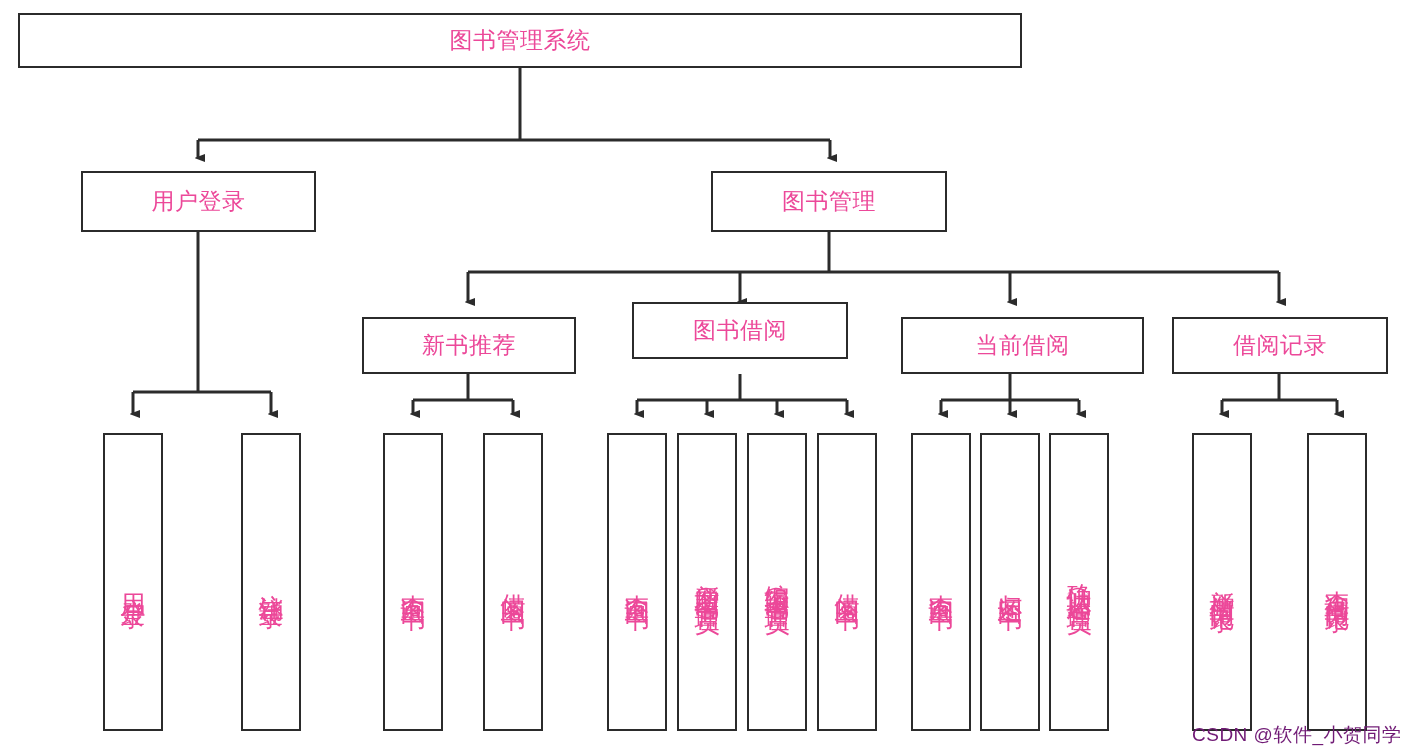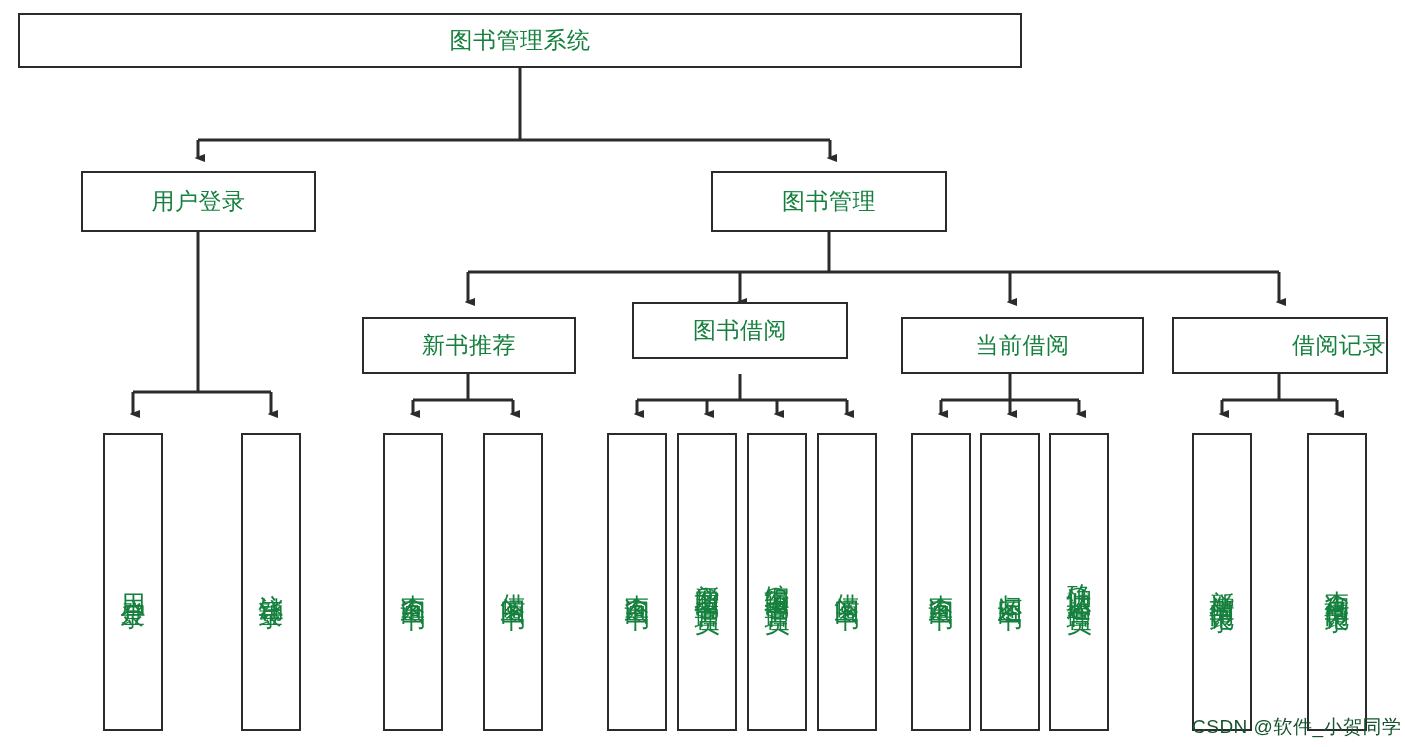--- a/index.html
+++ b/index.html
@@ -31,21 +31,21 @@
     position: absolute;
     box-sizing: border-box;
     border: 2px solid #2b2b2b;
     background: #ffffff;
     display: flex;
     align-items: center;
     justify-content: center;
     overflow: hidden;
   }
   .node .label {
-    color: #15803d;
+    color: #ec4899;
     text-align: center;
     line-height: 1.18;
     white-space: pre;
   }
   .node.horiz .label {
     font-size: 23px;
     letter-spacing: 0.5px;
   }
   .node.vert {
     align-items: center;
@@ -53,25 +53,26 @@
   }
   .node.vert .label {
     writing-mode: vertical-rl;
     text-orientation: upright;
     font-size: 25px;
     letter-spacing: 4px;
     line-height: 1;
   }
   .watermark {
     position: absolute;
-    color: #14532d;
+    color: #701a75;
     font-size: 19px;
     white-space: nowrap;
     letter-spacing: 0.5px;
     user-select: none;
+    margin-top: 8px;
   }
 </style>
 </head>
 <body>
 
 <div id="diagram-root">
 
   <svg class="edges" viewBox="0 0 1405 747" xmlns="http://www.w3.org/2000/svg">
     <defs>
       <marker id="arrow" markerWidth="10" markerHeight="10" refX="4" refY="7" orient="auto" markerUnits="userSpaceOnUse">
@@ -135,21 +136,21 @@
 
   <div class="node horiz" style="left:362px; top:317px; width:214px; height:57px;">
     <span class="label">新书推荐</span>
   </div>
   <div class="node horiz" style="left:632px; top:302px; width:216px; height:57px;">
     <span class="label">图书借阅</span>
   </div>
   <div class="node horiz" style="left:901px; top:317px; width:243px; height:57px;">
     <span class="label">当前借阅</span>
   </div>
-  <div class="node horiz" style="left:1172px; top:317px; width:216px; height:57px;justify-content:flex-end;">
+  <div class="node horiz" style="left:1172px; top:317px; width:216px; height:57px;">
     <span class="label">借阅记录</span>
   </div>
 
   <div class="node vert" style="left:103px; top:433px; width:60px; height:298px;">
     <span class="label">用户登录</span>
   </div>
   <div class="node vert" style="left:241px; top:433px; width:60px; height:298px;">
     <span class="label">注销登录</span>
   </div>
 

